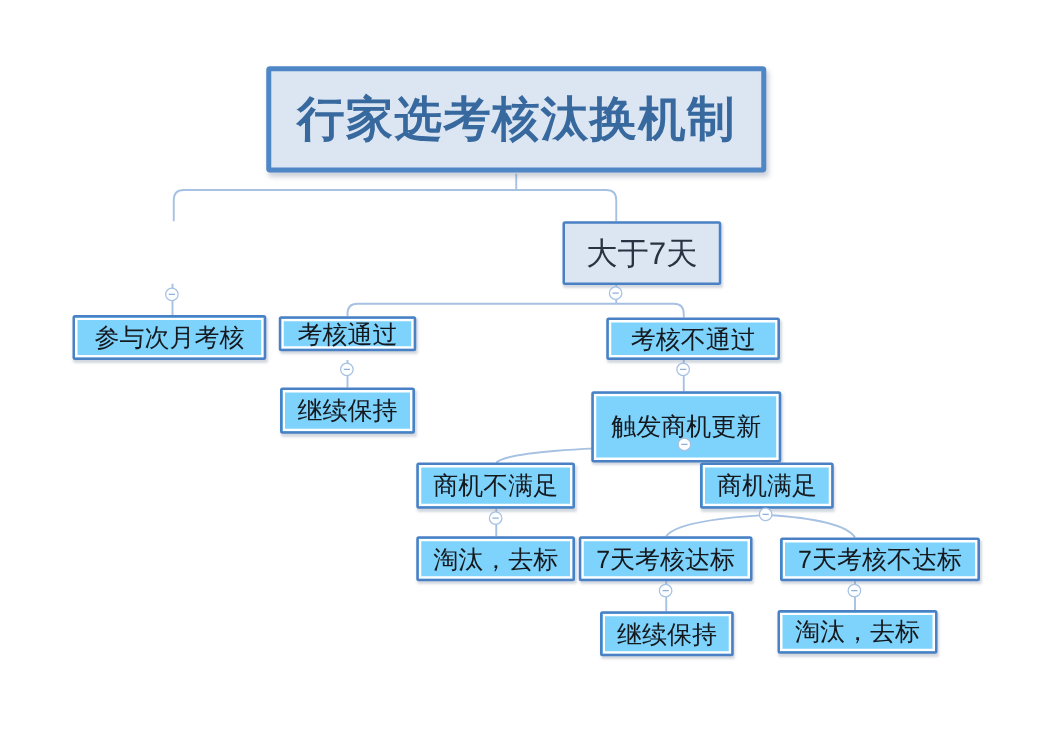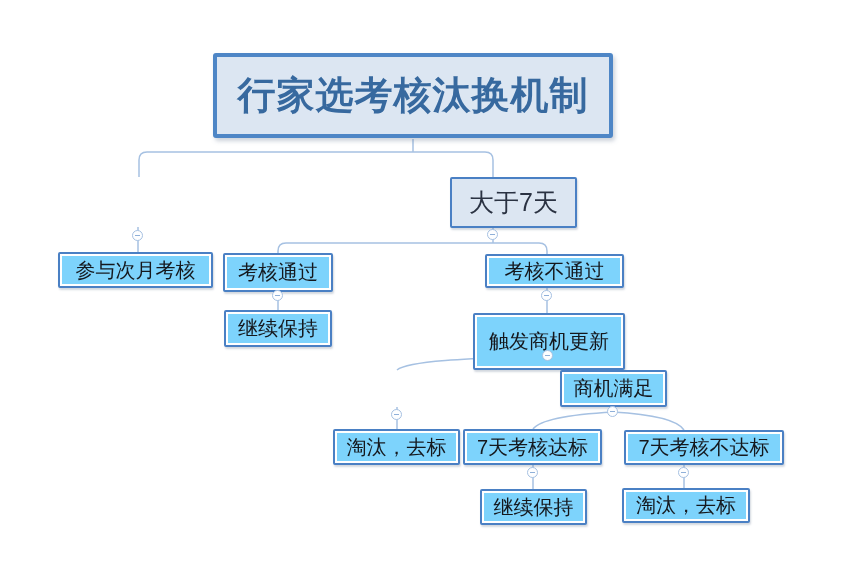--- a/index.html
+++ b/index.html
@@ -57,28 +57,29 @@
     <path d="M684,465 V489"></path>
   </svg>
 
   <div class="node n-root" style="left:213px;top:53px;width:400px;height:85px;">行家选考核汰换机制</div>
 
 
   <div class="node n-branch" style="left:430px;top:177px;width:127px;height:51px;margin-left:20px;">大于7天</div>
 
   <div class="node n-leaf" style="left:58px;top:252px;width:155px;height:36px;">参与次月考核</div>
 
-  <div class="node n-leaf" style="left:223px;top:253px;width:110px;height:39px;">考核通过</div>
+  <div class="node n-leaf" style="left:223px;top:253px;width:110px;height:28px;">考核通过</div>
 
   <div class="node n-leaf" style="left:485px;top:254px;width:139px;height:34px;">考核不通过</div>
 
   <div class="node n-leaf" style="left:224px;top:310px;width:108px;height:37px;">继续保持</div>
 
   <div class="node n-leaf" style="left:473px;top:313px;width:152px;height:57px;">触发商机更新</div>
 
+  <div class="node n-leaf" style="left:333px;top:370px;width:127px;height:37px;">商机不满足</div>
 
   <div class="node n-leaf" style="left:560px;top:370px;width:107px;height:37px;">商机满足</div>
 
   <div class="node n-leaf" style="left:333px;top:429px;width:127px;height:36px;">淘汰，去标</div>
 
   <div class="node n-leaf" style="left:463px;top:429px;width:139px;height:36px;">7天考核达标</div>
 
   <div class="node n-leaf" style="left:624px;top:430px;width:160px;height:35px;">7天考核不达标</div>
 
   <div class="node n-leaf" style="left:480px;top:489px;width:107px;height:36px;">继续保持</div>

